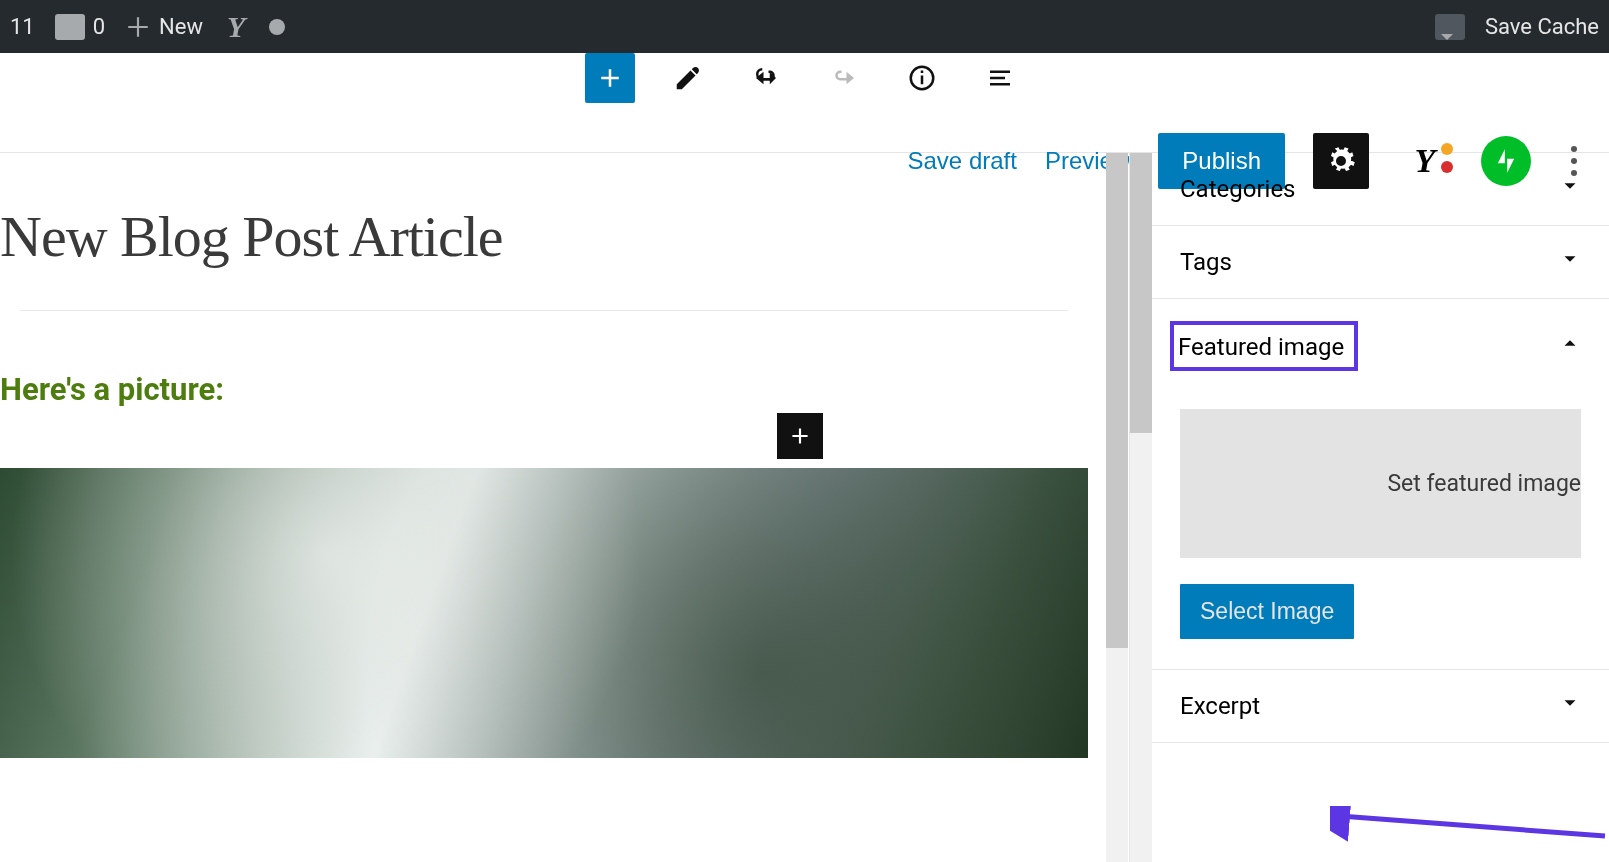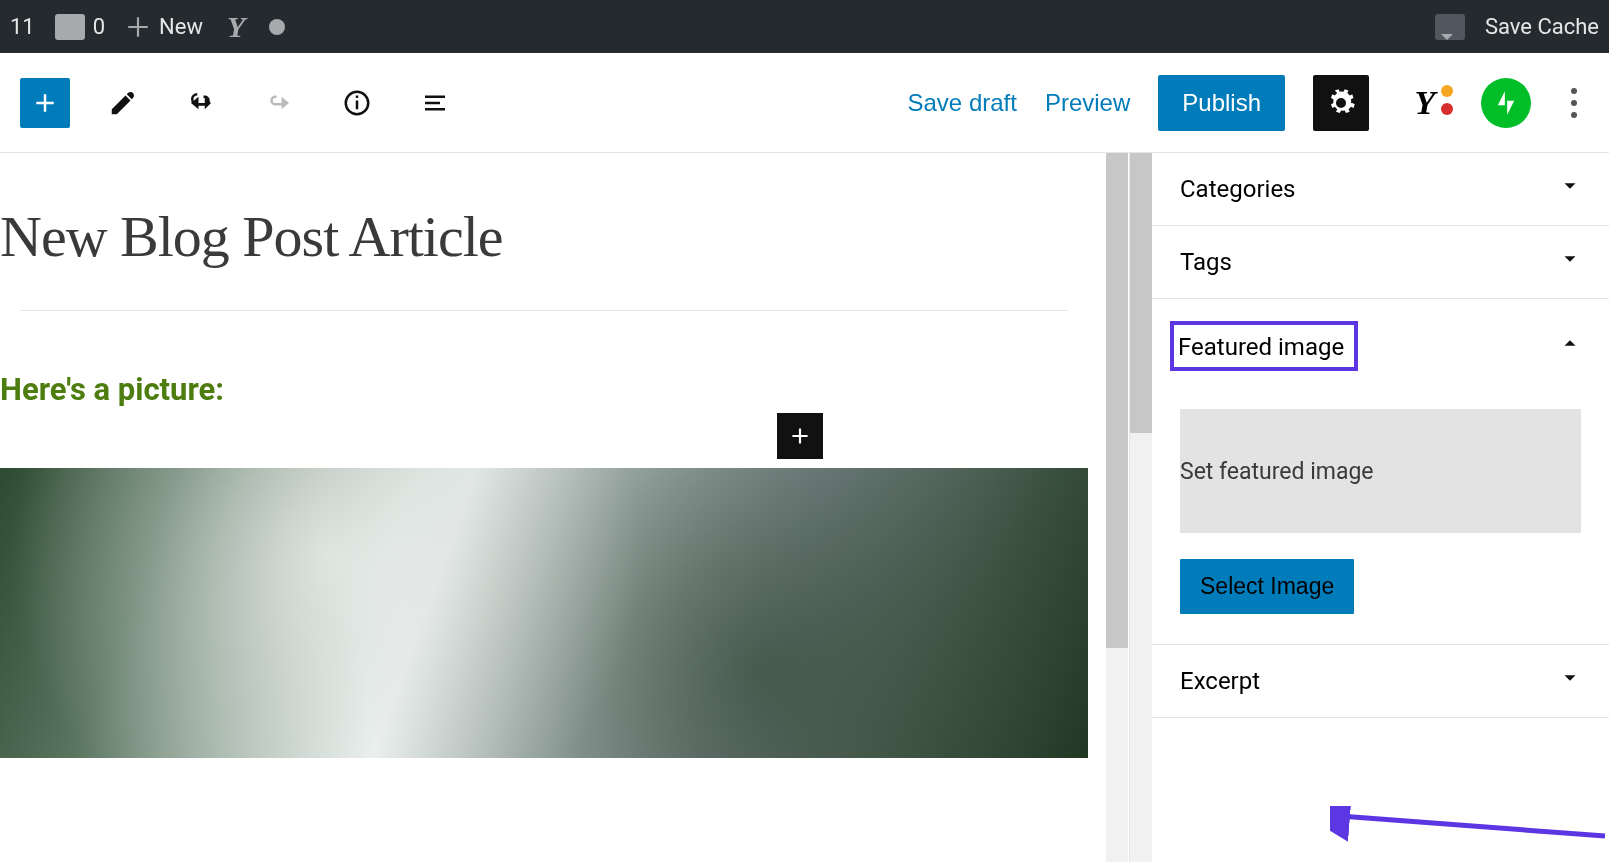--- a/index.html
+++ b/index.html
@@ -46,20 +46,21 @@
   .comment-square::after { content:""; position:absolute; left:6px; bottom:-6px; border:6px solid transparent; border-top-color:#a7aaad; }
 
   
   .editor-header {
     height: 100px;
     border-bottom: 1px solid #e5e5e5;
     display: flex;
     align-items: center;
     padding: 0 20px;
     gap: 30px;
+    flex-direction: column;
   }
   .hdr-left { display:flex; align-items:center; gap: 28px;}
   .hdr-right { margin-left:auto; display:flex; align-items:center; gap: 28px; }
   .btn-square {
     width: 50px; height: 50px; display: inline-flex; align-items: center;
     justify-content: center; border-radius: 2px; cursor: pointer; background: transparent;
     border: none; font-size: 28px;
   }
   .btn-square.blue { background:#007cba; color:#fff; }
   .btn-square svg { width:30px; height:30px; fill:#111; }
@@ -109,25 +110,25 @@
   }
 
   
   .sidebar { width:480px; border-left:1px solid #e5e5e5; position:relative; overflow:hidden;}
   .panel { border-bottom:1px solid #e5e5e5; }
   .panel-head { display:flex; align-items:center; justify-content:space-between; padding:22px 28px; font-size:24px; cursor:pointer;}
   .panel-head .chev svg{width:22px; height:22px; fill:#111;}
   .panel-body { padding: 16px 28px 30px 28px;}
   .featured-highlight { border:4px solid #5b36e2; padding:8px 10px 6px 4px; margin-left:-10px;}
   .featured-box {
-    background:#e3e3e3; height:124px; display:flex; align-items:center; justify-content:flex-start;
+    background:#e3e3e3; height:149px; display:flex; align-items:center; justify-content:flex-end;
     color:#3a3a3a; font-size:23px; cursor:pointer;
   }
   .sel-img-btn {
-    background:#007cba; color:#000000; font-size:23px; padding:14px 20px; border:none; cursor:pointer;
+    background:#007cba; color:#e5e5e5; font-size:23px; padding:14px 20px; border:none; cursor:pointer;
     margin-top:26px; border-radius:1px;
   }
   .arrow-annot2 { position:absolute; left:178px; top:413px; width:280px; height:50px; pointer-events:none;}
 
   .editor .scroll-outer{position:absolute; right:0; top:0; bottom:0; width:22px; background:#f1f1f1;}
   .editor .scroll-outer .thumb{position:absolute; top:0; width:22px; height:495px; background:#c7c7c7;}
   .sidebar .scroll-outer{position:absolute; left:0; top:0; bottom:0; width:22px; background:#f1f1f1;}
   .sidebar .scroll-outer .thumb{position:absolute; top:0; width:22px; height:280px; background:#c7c7c7;}
   .sidebar-inner{margin-left:22px; height:100%; overflow:hidden;}
 

